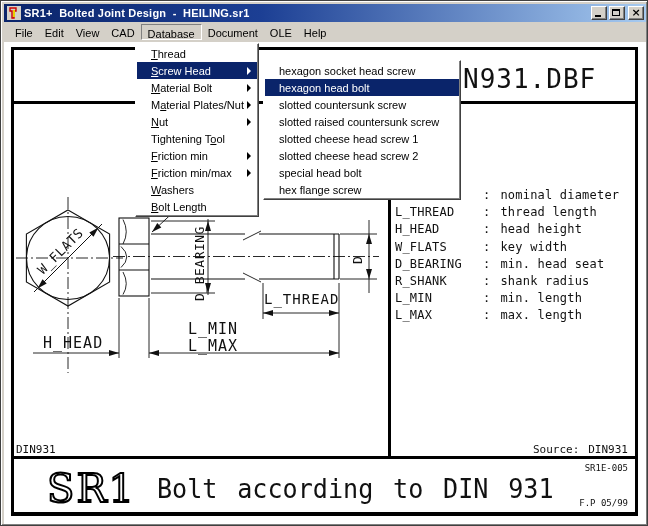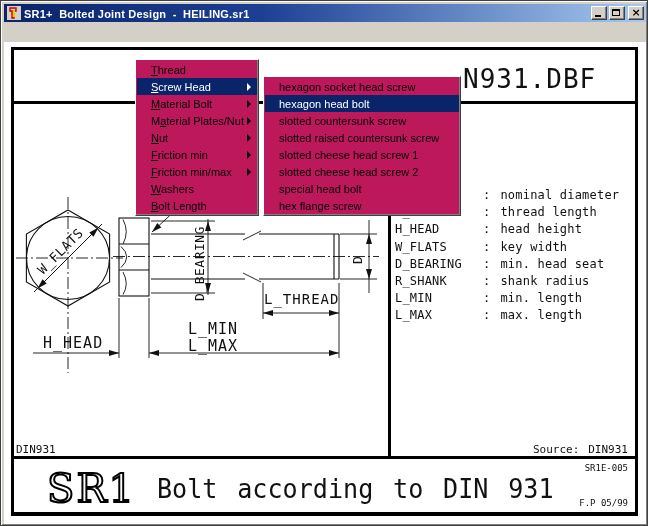--- a/index.html
+++ b/index.html
@@ -6,21 +6,21 @@
   .window{
     position:relative;width:648px;height:526px;background:#D4D0C8;
     box-sizing:border-box;overflow:hidden;
     border:1px solid #404040;
     box-shadow:inset 1px 1px 0 #ffffff, inset -1px -1px 0 #808080, inset 2px 2px 0 #D4D0C8;
     font-family:"Liberation Sans",sans-serif;
   }
   
   .titlebar{position:absolute;left:3px;top:3px;width:642px;height:18px;
     background:linear-gradient(90deg,#0a246a 0%,#1c3f94 40%,#a6caf0 100%);
-    display:flex;align-items:flex-end;padding:2px 2px;box-sizing:border-box;}
+    display:flex;align-items:center;padding:8px 2px;box-sizing:border-box;}
   .app-icon{width:14px;height:14px;margin:0 3px 0 1px;background:#D4D0C8;flex:0 0 auto;}
   .title-text{color:#fff;font-size:11px;font-weight:bold;white-space:pre;flex:1;
     overflow:hidden;letter-spacing:.2px;}
   .winbtns{display:flex;align-items:center;gap:2px;}
   .wbtn{width:16px;height:14px;background:#D4D0C8;position:relative;
     border:1px solid;border-color:#ffffff #404040 #404040 #ffffff;
     box-shadow:inset -1px -1px 0 #808080;box-sizing:border-box;}
   .wbtn .g-min{position:absolute;left:3px;bottom:2px;width:6px;height:2px;background:#000;}
   .wbtn .g-max{position:absolute;left:2px;top:2px;width:8px;height:7px;
     border:1px solid #000;border-top-width:2px;box-sizing:border-box;}
@@ -43,23 +43,23 @@
   .footer-left{left:15px;top:442px;font-size:11px;}
   .source{right:19px;top:442px;font-size:11px;left:auto;}
   .source .gap{display:inline-block;width:9px;}
   .doc-number{right:19px;top:462px;font-size:9px;left:auto;}
   .revision{right:19px;top:497px;font-size:9px;left:auto;}
   .sr1-logo{left:38px;top:464px;font-family:"DejaVu Serif",serif;font-size:40px;
     color:#fff;-webkit-text-stroke:2px #000;letter-spacing:2px;margin-left:8px;}
   .block-title{left:156px;top:472px;font-size:27px;letter-spacing:0px;word-spacing:5px;
     transform:scaleX(.93);transform-origin:left top;white-space:pre;}
   
-  .menu-popup{position:absolute;background:#be185d;z-index:10;box-sizing:border-box;
+  .menu-popup{position:absolute;background:#ffffff;z-index:10;box-sizing:border-box;
     border:1px solid;border-color:#ffffff #404040 #404040 #ffffff;
-    box-shadow:inset -1px -1px 0 #808080;padding:1px;margin-top:16px;}
+    box-shadow:inset -1px -1px 0 #808080;padding:1px;}
   .dd-database{left:134px;top:42px;width:124px;}
   .dd-screwhead{left:262px;top:59px;width:198px;}
   .mi{height:17px;display:flex;align-items:center;padding:0 6px 0 14px;
     font-size:11px;color:#000;box-sizing:border-box;}
   .mi.selected{background:#0A246A;color:#fff;text-align:right;}
   .mi .arrow{margin-left:auto;width:0;height:0;
     border-left:4px solid currentColor;border-top:4px solid transparent;
     border-bottom:4px solid transparent;}
   .mi u{text-decoration:underline;}
 </style>
@@ -81,20 +81,30 @@
         </div>
       <div class="wbtn">
           <span class="g-max"></span>
         </div>
       <div class="wbtn" style="margin-left:1px">
           <span class="g-close">×</span>
         </div>
     </div>
   </div>
 
+  <div class="menubar">
+    <div class="mb-item">File</div>
+    <div class="mb-item">Edit</div>
+    <div class="mb-item">View</div>
+    <div class="mb-item">CAD</div>
+    <div class="mb-item pressed">Database</div>
+    <div class="mb-item">Document</div>
+    <div class="mb-item">OLE</div>
+    <div class="mb-item">Help</div>
+  </div>
 
   <div class="client"></div>
 
   <svg class="linework" width="648" height="526" viewBox="0 0 648 526">
     <g fill="#000">
       <rect x="10" y="46" width="627" height="3"></rect>
       <rect x="10" y="46" width="3" height="469"></rect>
       <rect x="634" y="46" width="3" height="469"></rect>
       <rect x="10" y="511" width="627" height="4"></rect>
       <rect x="13" y="100" width="621" height="3"></rect>
@@ -195,20 +205,23 @@
       </div>
     <div class="mi">
         <span class="mi-label">M<u>a</u>terial Plates/Nut</span>
         <span class="arrow"></span>
       </div>
     <div class="mi">
         <span class="mi-label"><u>N</u>ut</span>
         <span class="arrow"></span>
       </div>
     <div class="mi">
+        <span class="mi-label">Tightening T<u>o</u>ol</span>
+      </div>
+    <div class="mi">
         <span class="mi-label"><u>F</u>riction min</span>
         <span class="arrow"></span>
       </div>
     <div class="mi">
         <span class="mi-label"><u>F</u>riction min/max</span>
         <span class="arrow"></span>
       </div>
     <div class="mi">
         <span class="mi-label"><u>W</u>ashers</span>
       </div>

